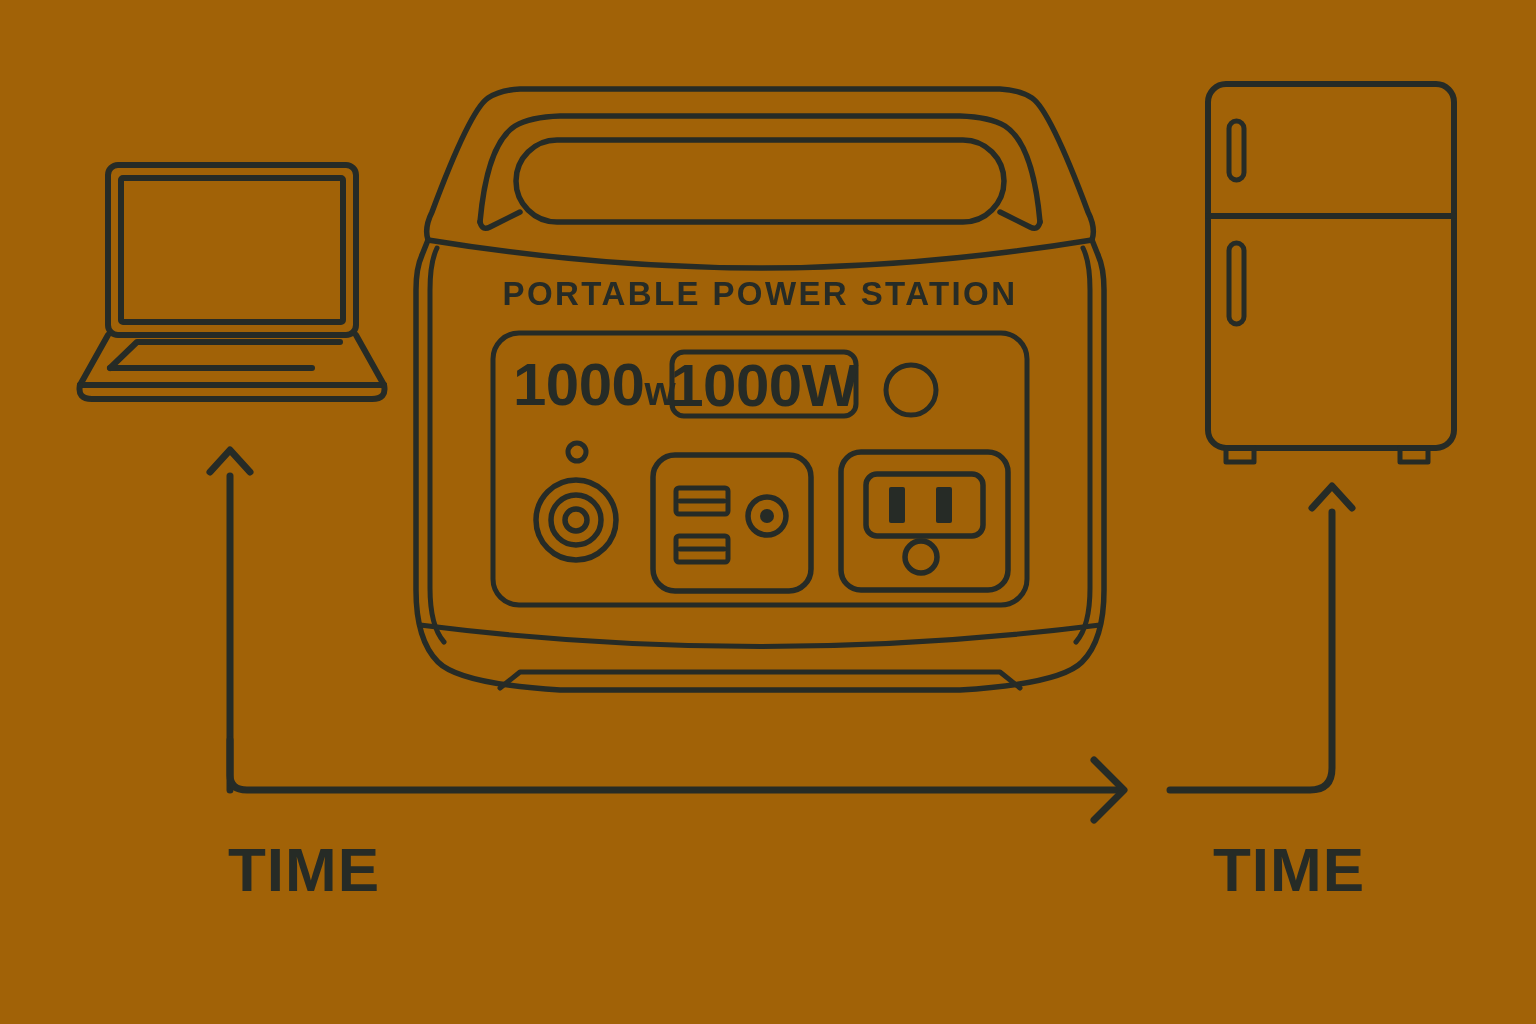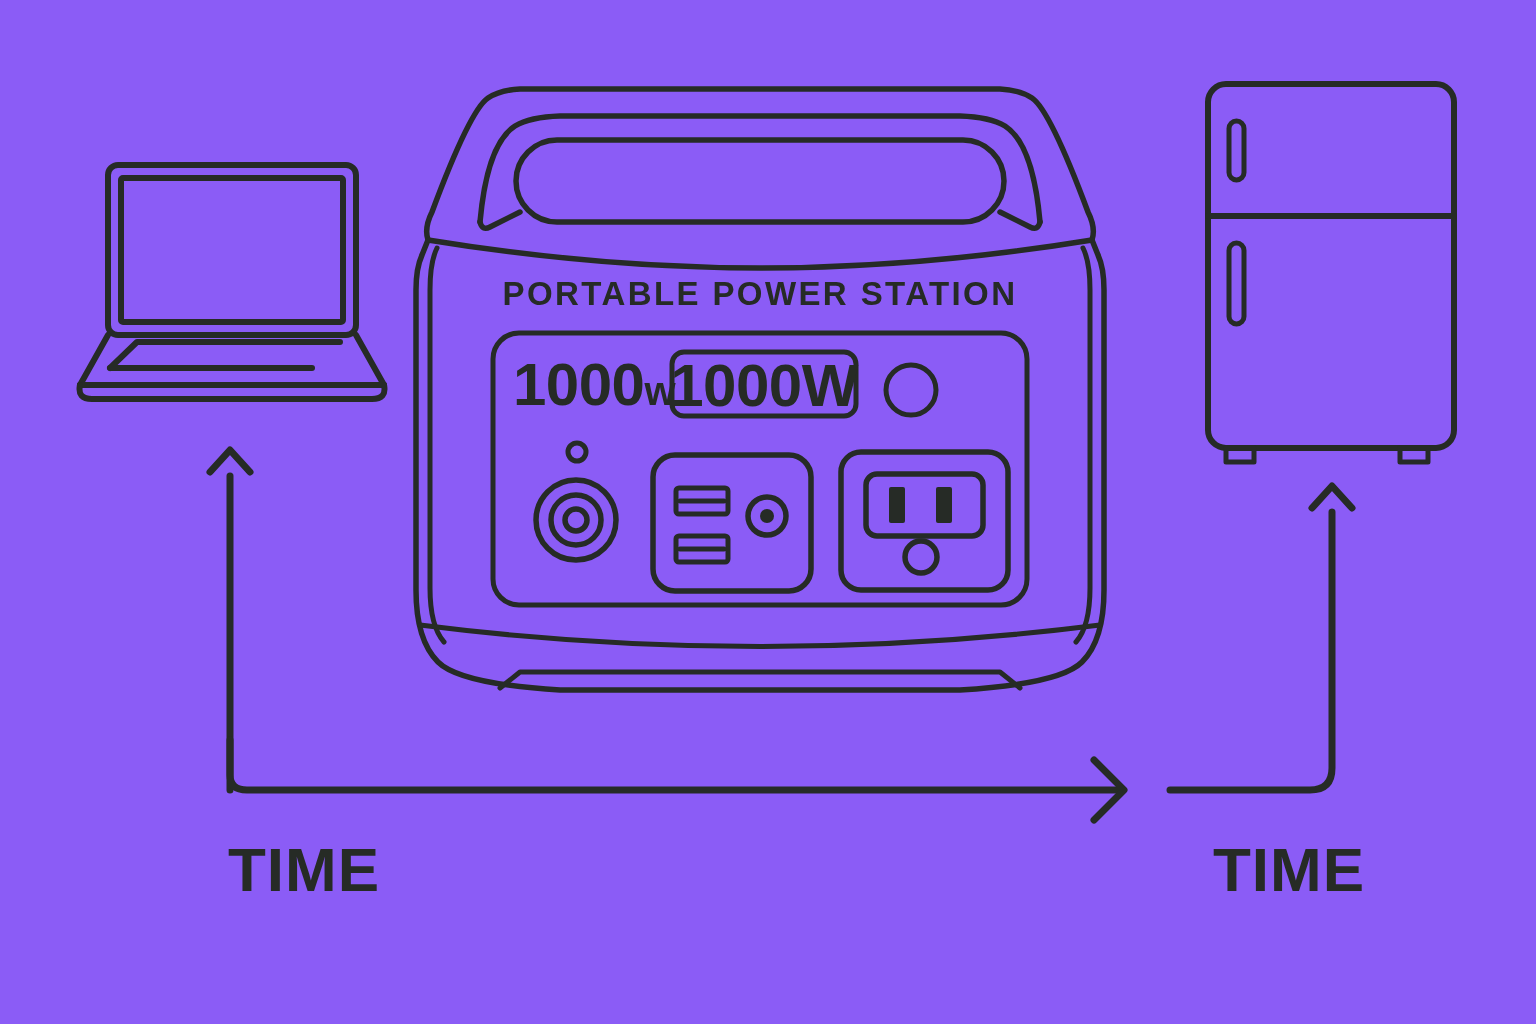--- a/index.html
+++ b/index.html
@@ -10,21 +10,21 @@
   body {
     width: 1536px;
     height: 1024px;
     overflow: hidden;
     font-family: "Liberation Sans", sans-serif;
   }
   #stage {
     position: relative;
     width: 1536px;
     height: 1024px;
-    background: #8b5cf6;
+    background: #a16207;
   }
   #stage > svg {
     position: absolute;
     top: 0;
     left: 0;
     display: block;
   }
   .ln {
     fill: none;
     stroke: #262b26;

